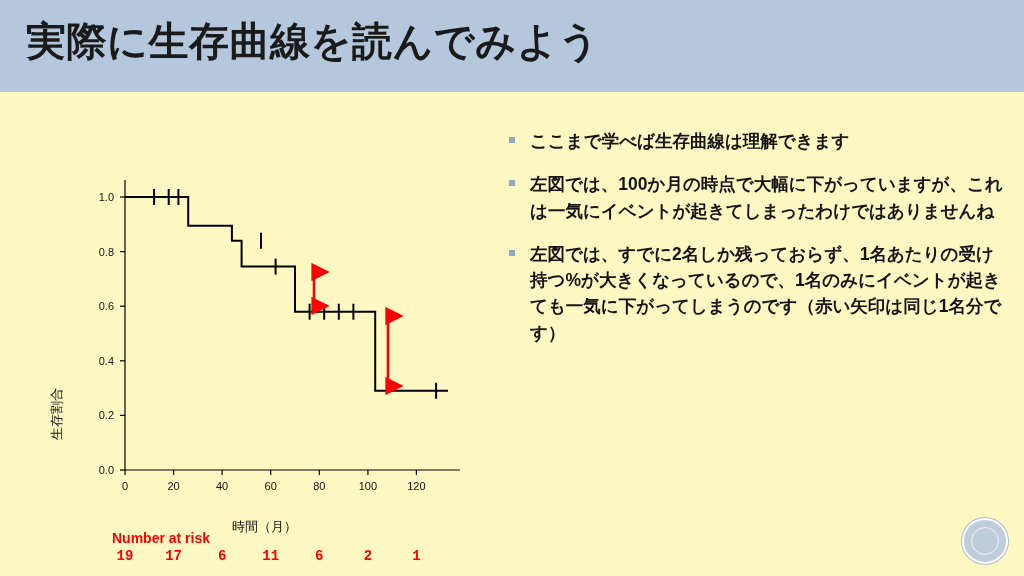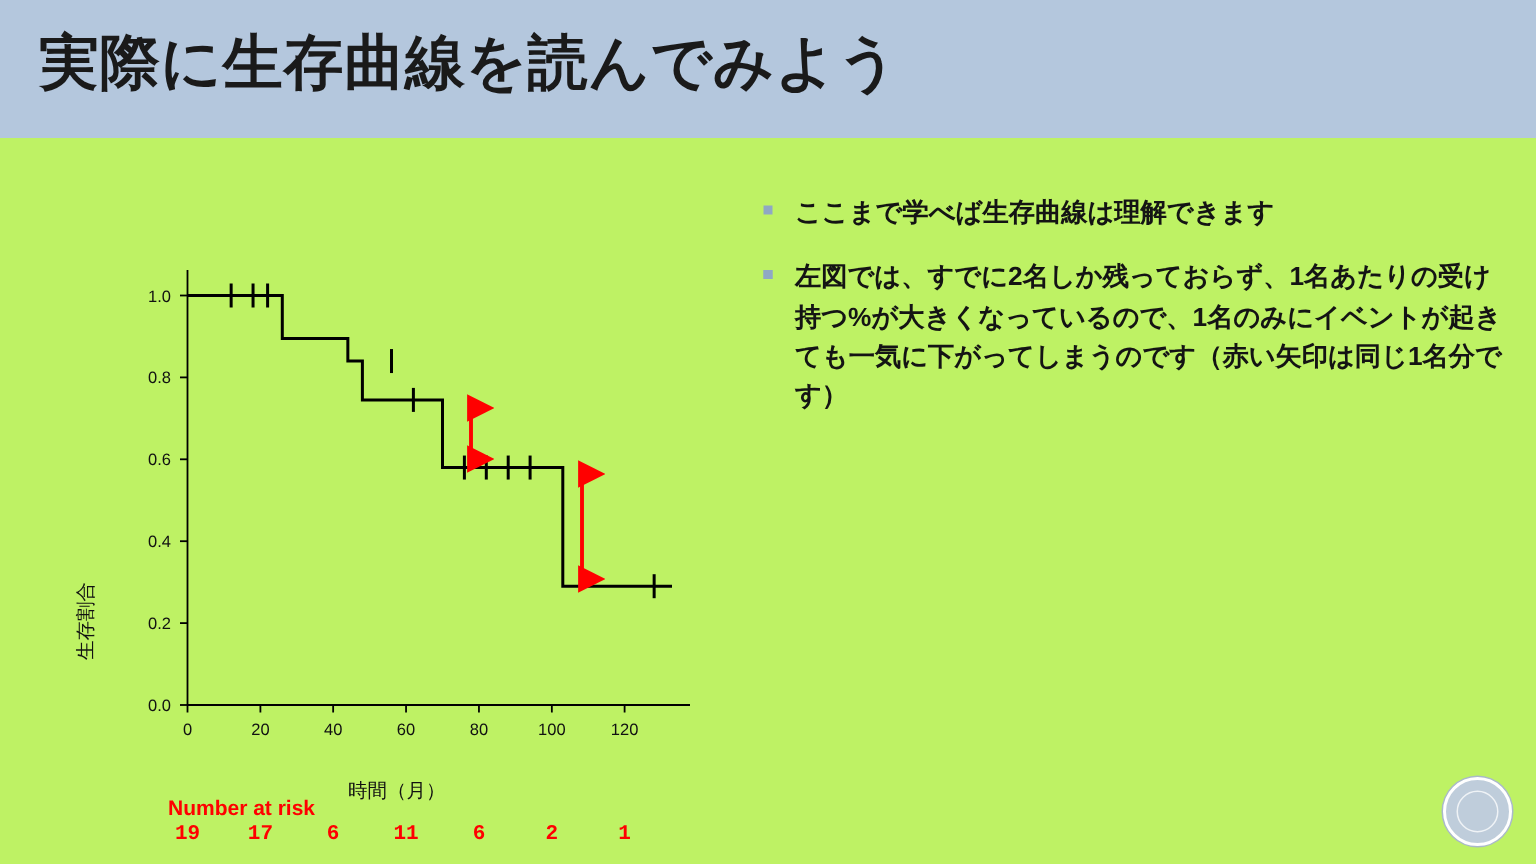--- a/index.html
+++ b/index.html
@@ -10,21 +10,21 @@
     width: 1024px;
     height: 576px;
     background: #ffffff;
     font-family: "Liberation Sans", sans-serif;
     overflow: hidden;
     position: relative;
   }
   .slide {
     position: absolute;
     inset: 0;
-    background: #bef264;
+    background: #fef9c3;
   }
   
   .title-bar {
     position: absolute;
     left: 0;
     top: 0;
     width: 1024px;
     height: 92px;
     background: #b4c7dd;
   }
@@ -234,20 +234,24 @@
   <div class="bullets">
     <div class="bullet">
       <span class="marker"></span>
       <span>ここまで学べば生存曲線は理解できます</span>
     </div>
     <div class="bullet">
       <span class="marker"></span>
     </div>
     <div class="bullet">
       <span class="marker"></span>
+      <span>左図では、100か月の時点で大幅に下がっていますが、これは一気にイベントが起きてしまったわけではありませんね</span>
+    </div>
+    <div class="bullet">
+      <span class="marker"></span>
       <span>左図では、すでに2名しか残っておらず、1名あたりの受け持つ%が大きくなっているので、1名のみにイベントが起きても一気に下がってしまうのです（赤い矢印は同じ1名分です）</span>
     </div>
   </div>
 
   <div class="badge">
     <div class="badge-inner"></div>
   </div>
 
 </div>
 

